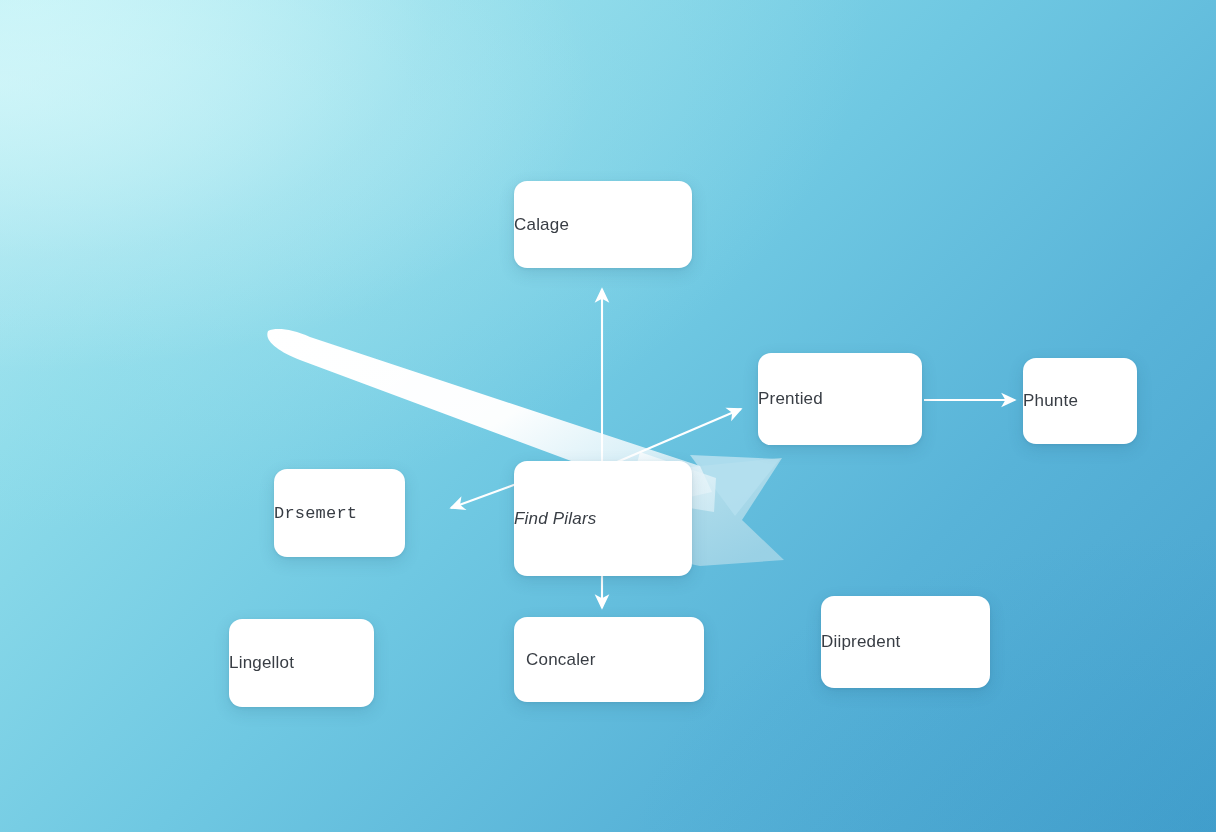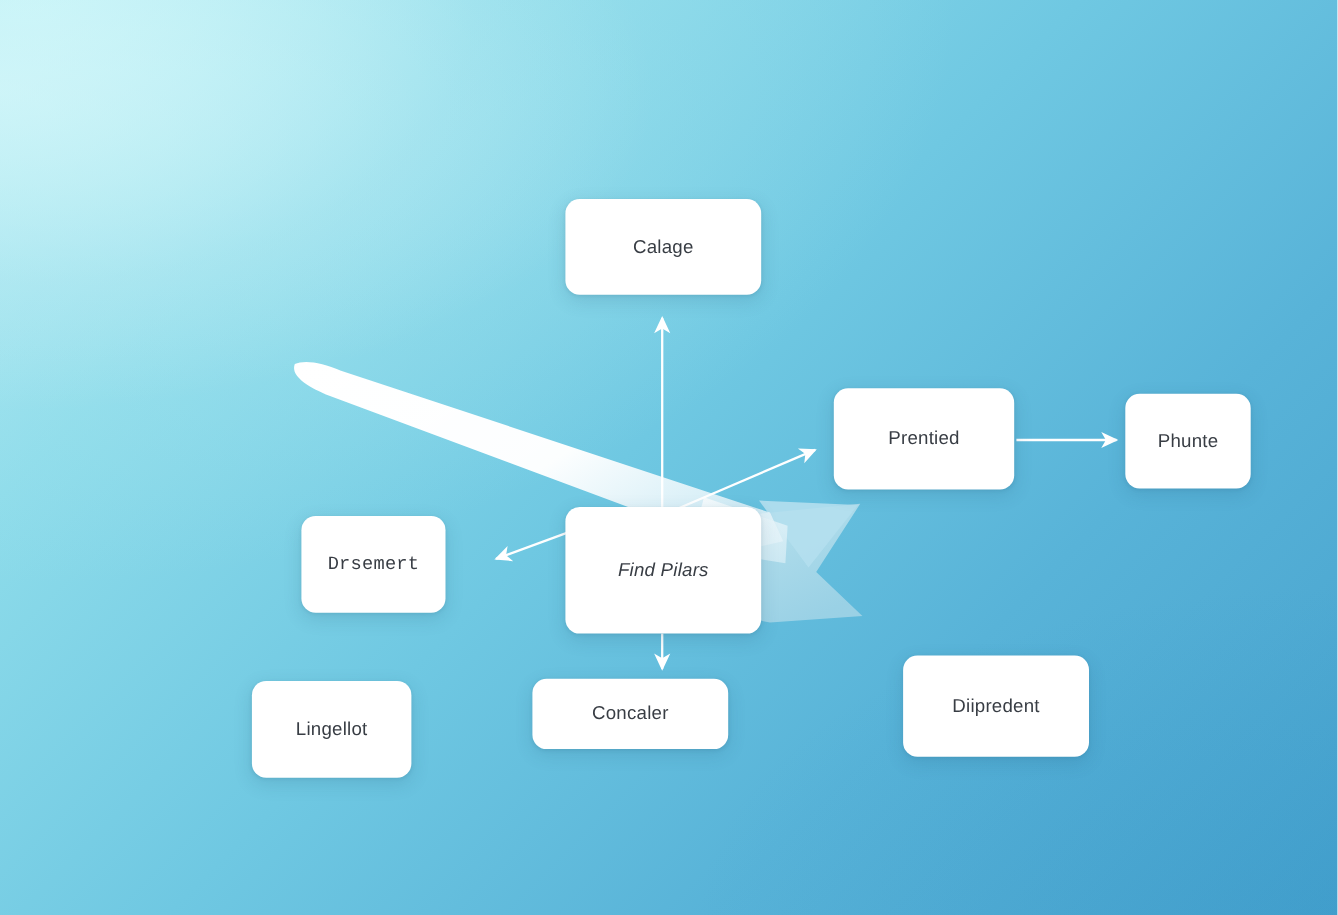--- a/index.html
+++ b/index.html
@@ -35,21 +35,21 @@
   #edge-layer { z-index: 3; }
   #plane-layer { z-index: 2; }
 
   .node {
     position: absolute;
     background: #ffffff;
     border-radius: 13px;
     box-shadow: 0 5px 16px rgba(30,80,110,0.16), 0 1px 3px rgba(30,80,110,0.10);
     display: flex;
     align-items: center;
-    justify-content: center;
+    justify-content: flex-start;
     z-index: 5;
   }
   .node-label {
     color: #383d44;
     font-size: 17px;
     font-weight: 400;
     letter-spacing: 0.2px;
     white-space: nowrap;
   }
 </style>
@@ -133,17 +133,17 @@
   </div>
 
   <div class="node" style="left:821px; top:571px; width:169px; height:92px;margin-top:25px;">
     <span class="node-label">Diipredent</span>
   </div>
 
   <div class="node" style="left:229px; top:619px; width:145px; height:88px;">
     <span class="node-label">Lingellot</span>
   </div>
 
-  <div class="node" style="left:484px; top:617px; width:178px; height:64px;">
+  <div class="node" style="left:514px; top:617px; width:178px; height:85px;padding-left:12px;">
     <span class="node-label">Concaler</span>
   </div>
 
 </div>
 
 </body></html>

